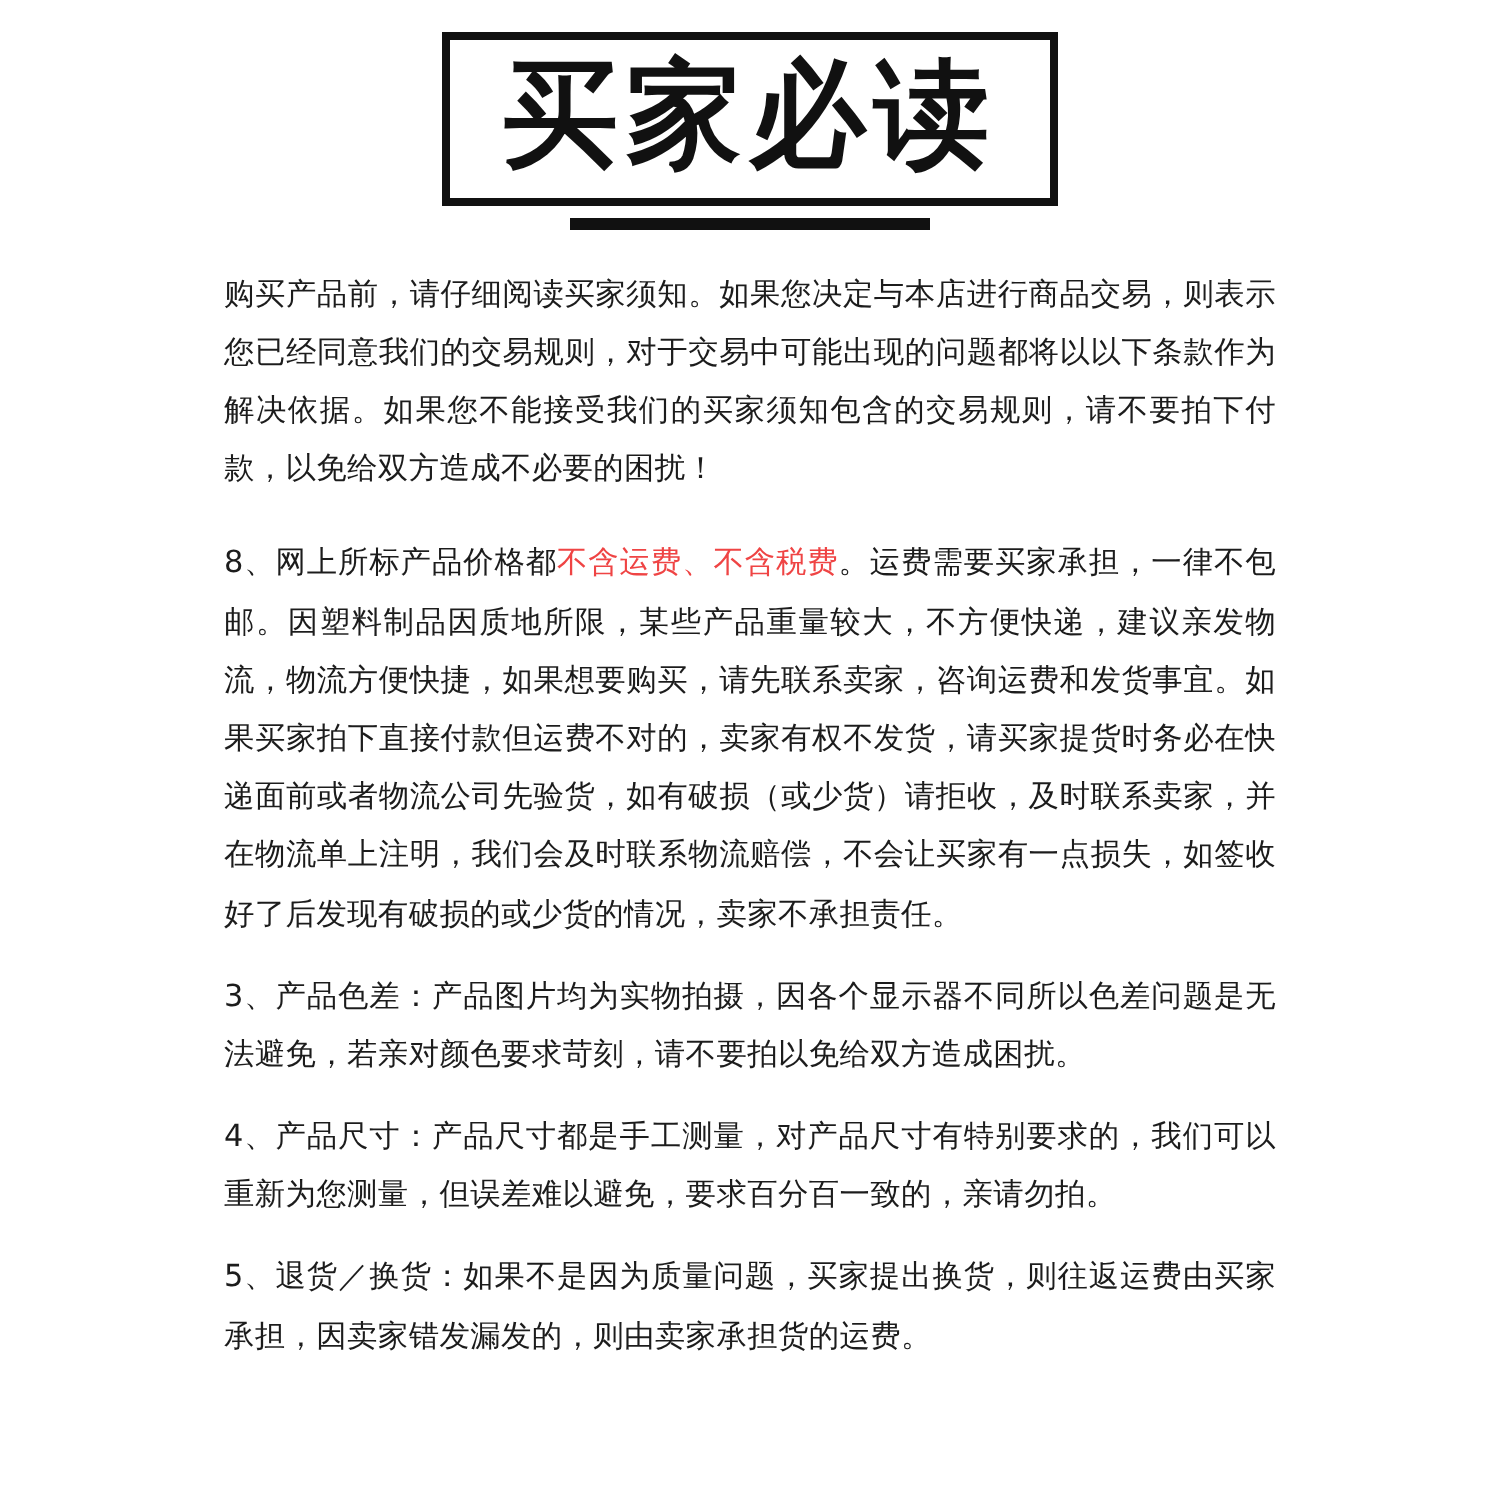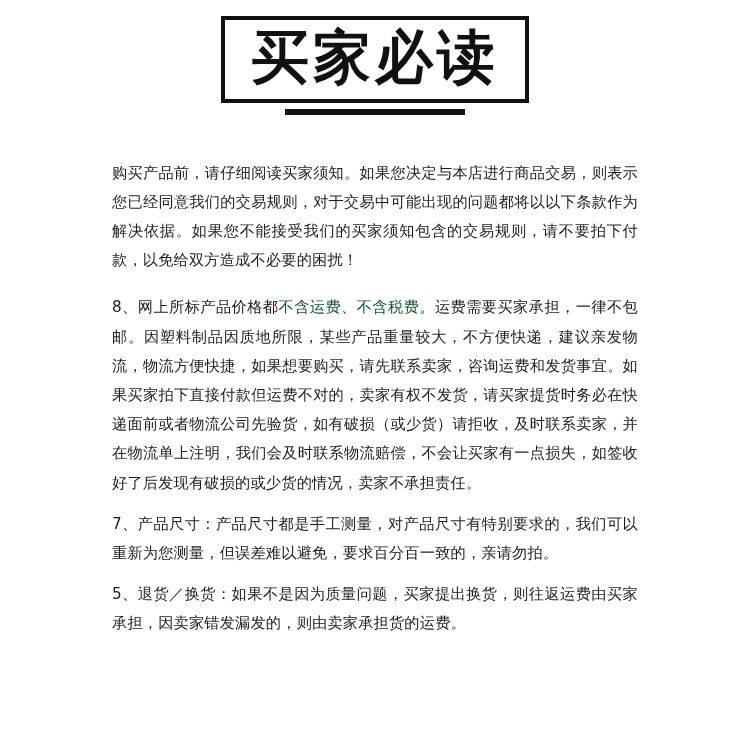--- a/index.html
+++ b/index.html
@@ -63,38 +63,38 @@
     font-family: "DejaVu Sans", "Liberation Sans", sans-serif;
     font-size: 15.2px;
     line-height: 1.92;
     color: #1c1c1c;
     text-align: justify;
     margin: 0 0 12px 0;
     letter-spacing: 0.2px;
   }
   .para.intro {
     margin-bottom: 18px;
-    margin-top: 26px;
   }
   .hl-red {
     color: #d0021b;
   }
 </style>
 </head>
 <body>
 
 <div class="page">
 
   <div class="title-wrap">
     <div class="title-box">
       <div class="title-text">买家必读</div>
     </div>
     <div class="title-underline"></div>
   </div>
 
   <div class="content">
     <p class="para intro"><span>购买产品前，请仔细阅读买家须知。如果您决定与本店进行商品交易，则表示您已经同意我们的交易规则，对于交易中可能出现的问题都将以以下条款作为解决依据。如果您不能接受我们的买家须知包含的交易规则，请不要拍下付款，以免给双方造成不必要的困扰！</span></p>
-    <p class="para"><span>8、网上所标产品价格都</span><span class="hl-red" style="color: #14532d;">不含运费、不含税费</span><span>。运费需要买家承担，一律不包邮。因塑料制品因质地所限，某些产品重量较大，不方便快递，建议亲发物流，物流方便快捷，如果想要购买，请先联系卖家，咨询运费和发货事宜。如果买家拍下直接付款但运费不对的，卖家有权不发货，请买家提货时务必在快递面前或者物流公司先验货，如有破损（或少货）请拒收，及时联系卖家，并在物流单上注明，我们会及时联系物流赔偿，不会让买家有一点损失，如签收好了后发现有破损的或少货的情况，卖家不承担责任。</span></p>
-    <p class="para"><span>7、产品尺寸：产品尺寸都是手工测量，对产品尺寸有特别要求的，我们可以重新为您测量，但误差难以避免，要求百分百一致的，亲请勿拍。</span></p>
+    <p class="para"><span>8、网上所标产品价格都</span><span class="hl-red" style="color: #ef4444;">不含运费、不含税费</span><span>。运费需要买家承担，一律不包邮。因塑料制品因质地所限，某些产品重量较大，不方便快递，建议亲发物流，物流方便快捷，如果想要购买，请先联系卖家，咨询运费和发货事宜。如果买家拍下直接付款但运费不对的，卖家有权不发货，请买家提货时务必在快递面前或者物流公司先验货，如有破损（或少货）请拒收，及时联系卖家，并在物流单上注明，我们会及时联系物流赔偿，不会让买家有一点损失，如签收好了后发现有破损的或少货的情况，卖家不承担责任。</span></p>
+    <p class="para"><span>3、产品色差：产品图片均为实物拍摄，因各个显示器不同所以色差问题是无法避免，若亲对颜色要求苛刻，请不要拍以免给双方造成困扰。</span></p>
+    <p class="para"><span>4、产品尺寸：产品尺寸都是手工测量，对产品尺寸有特别要求的，我们可以重新为您测量，但误差难以避免，要求百分百一致的，亲请勿拍。</span></p>
     <p class="para"><span>5、退货／换货：如果不是因为质量问题，买家提出换货，则往返运费由买家承担，因卖家错发漏发的，则由卖家承担货的运费。</span></p>
   </div>
 
 </div>
 
 </body></html>

